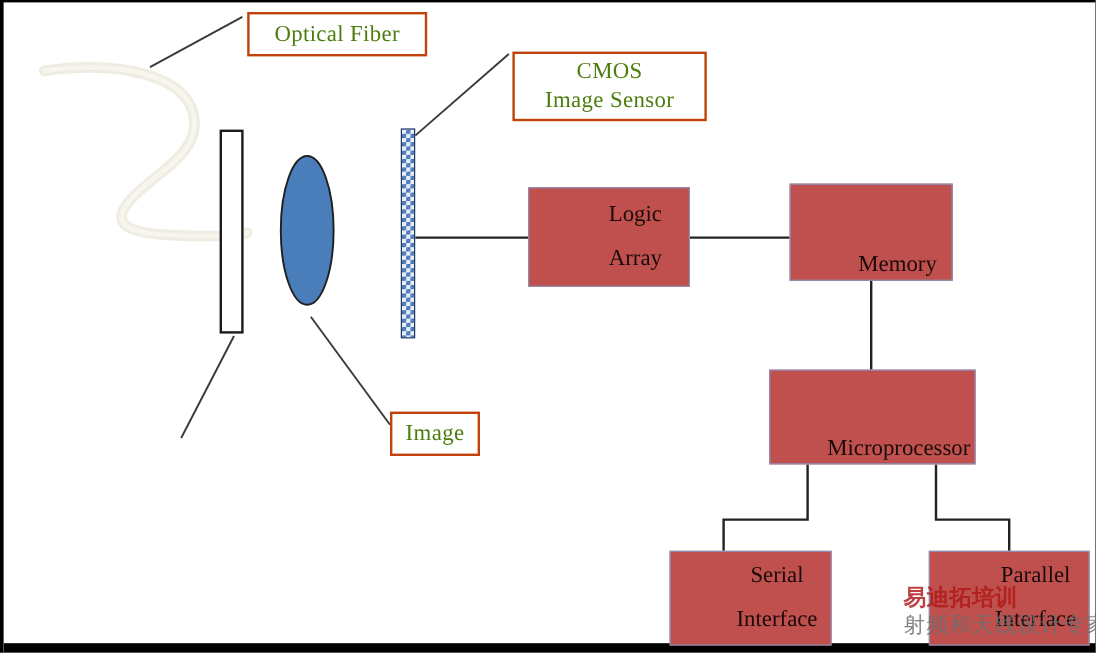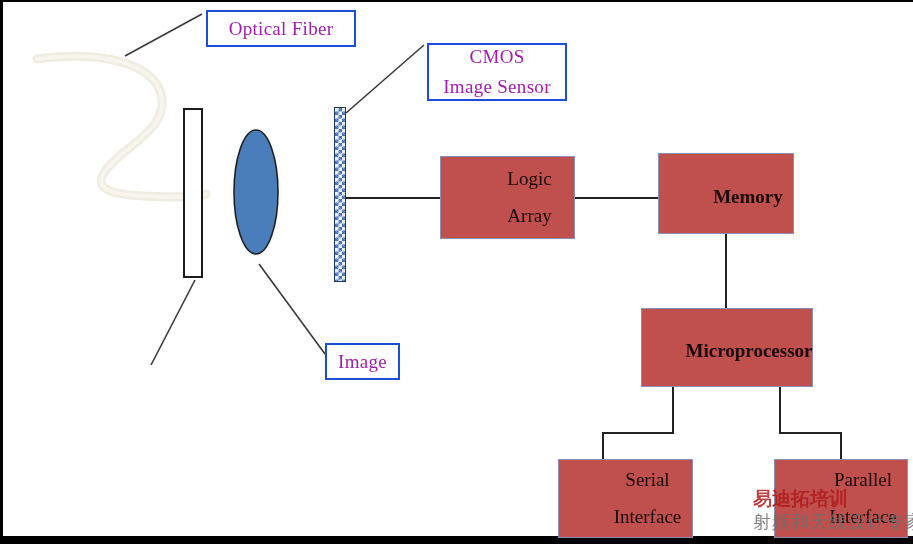--- a/index.html
+++ b/index.html
@@ -29,28 +29,28 @@
   svg.layer {
     position: absolute;
     left: 0;
     top: 0;
     width: 913px;
     height: 544px;
     overflow: visible;
   }
   .label-box {
     position: absolute;
-    border: 2px solid #1d4ed8;
+    border: 2px solid #c2410c;
     background: #ffffff;
     box-sizing: border-box;
     display: flex;
     flex-direction: column;
     align-items: center;
     justify-content: center;
-    color: #a21caf;
+    color: #4d7c0f;
     font-size: 19px;
     line-height: 1.25;
     text-align: center;
     letter-spacing: 0.3px;
     z-index: 6;
   }
   .proc-box {
     position: absolute;
     background: #c0504d;
     border: 1px solid #8c8fb5;
@@ -61,21 +61,21 @@
     justify-content: center;
     color: #1a0b0a;
     font-size: 19px;
     line-height: 1.9;
     text-align: center;
     z-index: 5;
     padding-left: 44px;
   }
   .proc-box .ln { display: block; }
   .proc-box.single { line-height: 1.2; }
-  .proc-box.toptext { justify-content: center; padding-top: 8px; font-weight: bold; }
+  .proc-box.toptext { justify-content: flex-end; padding-top: 8px; }
   .align-plate {
     position: absolute;
     background: #ffffff;
     border: 2px solid #1c1c1c;
     box-sizing: border-box;
     z-index: 4;
   }
   .sensor-bar {
     position: absolute;
     box-sizing: border-box;
@@ -147,21 +147,21 @@
   </svg>
 
   <div class="align-plate" style="left:180px; top:106px; width:20px; height:170px;"></div>
 
   <div class="sensor-bar" style="left:331px; top:105px; width:12px; height:175px;"></div>
 
   <div class="label-box" style="left:203px; top:8px; width:150px; height:37px;">
     <span class="ln">Optical Fiber</span>
   </div>
 
-  <div class="label-box" style="left:424px; top:41px; width:140px; height:58px;justify-content:space-between;">
+  <div class="label-box" style="left:424px; top:41px; width:162px; height:58px;">
     <span class="ln">CMOS</span>
     <span class="ln">Image Sensor</span>
   </div>
 
 
   <div class="label-box" style="left:322px; top:341px; width:75px; height:37px;">
     <span class="ln">Image</span>
   </div>
 
   <div class="proc-box" style="left:437px; top:154px; width:135px; height:83px;">

